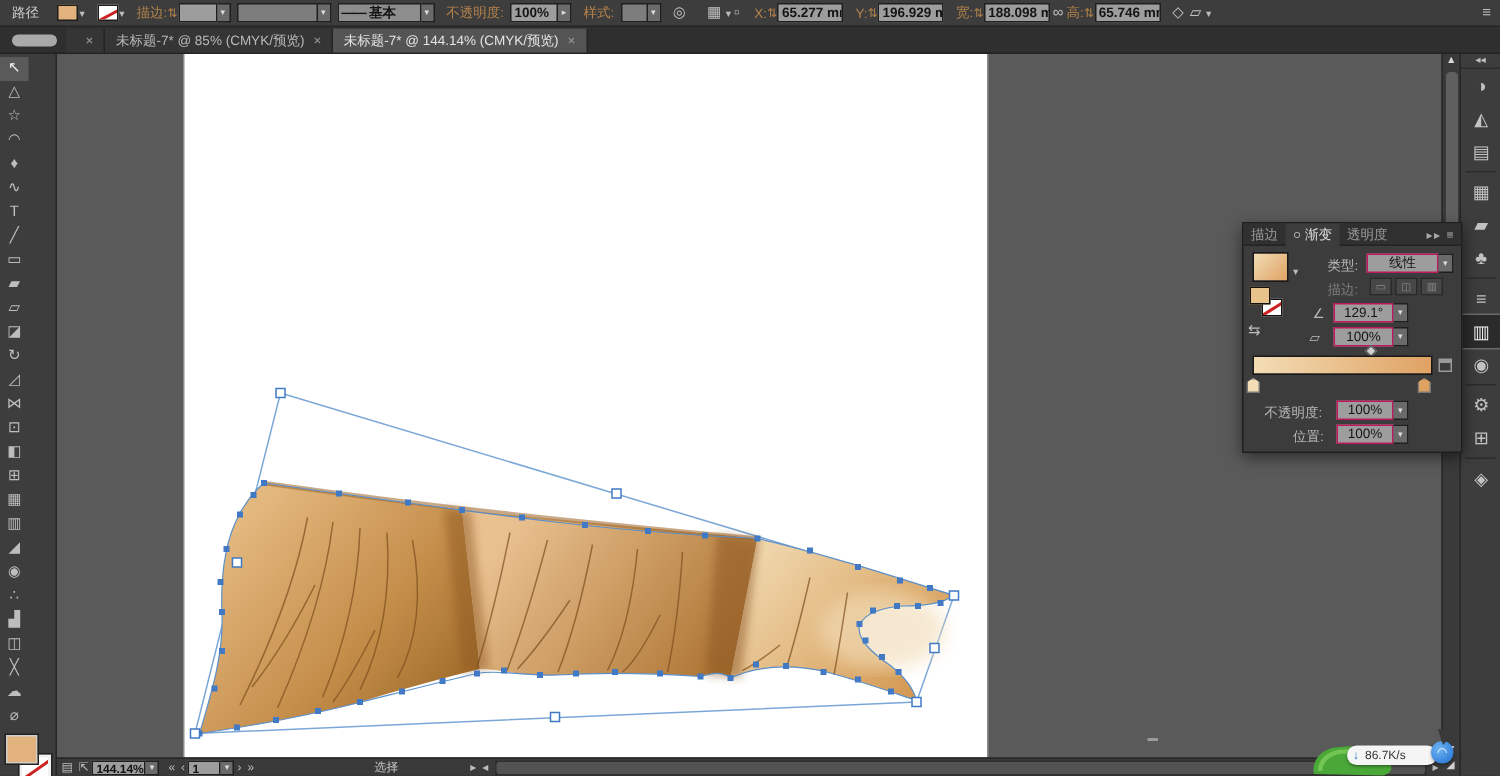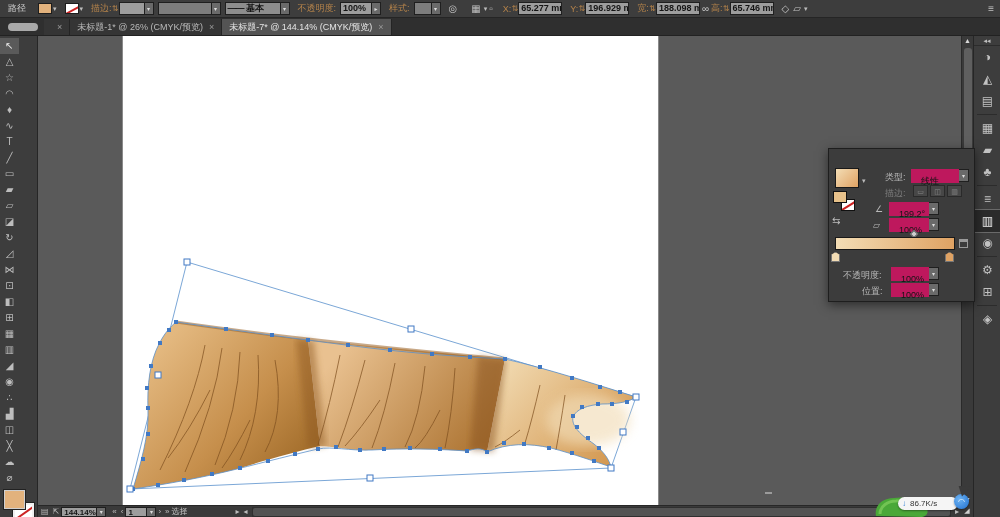--- a/index.html
+++ b/index.html
@@ -69,21 +69,21 @@
   .gp-hicons { margin-left:auto; color:#aaa; font-size:8px; padding-right:4px; letter-spacing:1px; }
   .gp-lab { position:absolute; font-size:9px; color:#b9b9b9; white-space:nowrap; }
   .gp-lab.dim { color:#7d7d7d; }
   #gp-thumb { position:absolute; left:6px; top:19px; width:24px; height:20px; border:1px solid #191919; background:linear-gradient(135deg,#f3ddb5,#dfa263); }
   #gp-thumb-arrow { position:absolute; left:33px; top:28px; color:#bbb; font-size:7px; }
   #gp-pair { position:absolute; left:4px; top:42px; width:26px; height:22px; }
   #gp-pair .f { position:absolute; left:0; top:0; width:14px; height:12px; background:#e8c28b; border:1px solid #111; }
   #gp-pair .s { position:absolute; left:8px; top:8px; width:14px; height:12px; background:#fff; border:1px solid #111; overflow:hidden; }
   #gp-pair .s:before { content:""; position:absolute; left:-3px; top:4px; width:22px; height:2px; background:#c22; transform:rotate(-32deg); }
   #gp-reverse { position:absolute; left:3px; top:66px; color:#bdbdbd; font-size:10px; }
-  .gp-field { position:absolute; background:#9d9d9d; border:7px solid #be185d; color:#141414; font-size:9px; height:13px; line-height:11px; padding:0 3px; }
+  .gp-field { position:absolute; background:#9d9d9d; border:1px solid #be185d; color:#141414; font-size:9px; height:13px; line-height:11px; padding:0 3px;text-align:center; }
   .gp-dd { position:absolute; width:10px; height:13px; background:#6a6a6a; border:1px solid #1f1f1f; border-left:none; color:#ddd; font-size:6px; text-align:center; line-height:12px; }
   .gp-minibtn { position:absolute; width:15px; height:12px; background:#474747; border:1px solid #2a2a2a; color:#8a8a8a; font-size:7px; text-align:center; line-height:11px; }
   #gp-slider { position:absolute; left:6px; top:88px; width:120px; height:13px; border:1px solid #191919; background:linear-gradient(90deg,#f3ddb5,#dfa263); }
   #gp-mid { position:absolute; left:82px; top:82px; width:6px; height:6px; background:#cfcfcf; border:1px solid #555; transform:rotate(45deg); }
   .gp-stop { position:absolute; top:103px; width:9px; height:10px; border:1px solid #777; clip-path:polygon(50% 0,100% 30%,100% 100%,0 100%,0 30%); }
   #gp-trash { position:absolute; left:130px; top:90px; width:9px; height:9px; border:1px solid #9a9a9a; border-top:3px solid #9a9a9a; }
 
   
   #speed-widget { position:absolute; left:872px; top:488px; width:120px; height:29px; z-index:50; }
   #sw-pill { position:absolute; left:26px; top:9px; width:60px; height:13px; background:#f5f5f5; border-radius:7px; box-shadow:0 1px 2px rgba(0,0,0,.4); font-size:8px; color:#333; line-height:13px; padding-left:12px; }
@@ -136,21 +136,21 @@
     <span class="dd-arrow">▾</span>
   <span class="cb-icon" style="margin-left:auto;margin-right:6px">≡</span>
 </div>
 
 <div id="tab-bar">
   <div id="tools-grip"></div>
   <div class="doc-tab">
       <span class="tab-close">×</span>
   </div>
   <div class="doc-tab">
-    <span>未标题-1* @ 26% (CMYK/预览)</span>
+    <span>未标题-7* @ 85% (CMYK/预览)</span>
       <span class="tab-close">×</span>
   </div>
   <div class="doc-tab active">
     <span>未标题-7* @ 144.14% (CMYK/预览)</span>
       <span class="tab-close">×</span>
   </div>
 </div>
 
 <div id="toolbar">
   <div id="tools-grid">
@@ -326,21 +326,21 @@
   <span class="nav-btn" style="margin-left:3px">▤</span>
   <span class="nav-btn">⇱</span>
   <span class="field" style="width:36px">144.14%</span>
     <span class="fldbtn" style="height:10px;line-height:9px">▾</span>
   <span class="nav-btn" style="margin-left:6px">«</span>
   <span class="nav-btn">‹</span>
   <span class="field" style="width:22px">1</span>
     <span class="fldbtn" style="height:10px;line-height:9px">▾</span>
   <span class="nav-btn">›</span>
   <span class="nav-btn">»</span>
-  <span style="">选择</span>
+  <span style="margin-left:78px">选择</span>
   <span class="nav-btn" style="margin-left:48px">▸</span>
   <span class="nav-btn">◂</span>
   <div id="hscroll">
       <div id="hthumb"></div>
     </div>
   <span class="nav-btn">▸</span>
 </div>
 <div id="corner">◢</div>
 
 <div id="dock">
@@ -359,40 +359,46 @@
       <div class="dock-ic">◉</div>
       <div class="dock-sep"></div>
       <div class="dock-ic">⚙</div>
       <div class="dock-ic">⊞</div>
       <div class="dock-sep"></div>
       <div class="dock-ic">◈</div>
     </div>
 </div>
 
 <div id="gradient-panel">
+  <div id="gp-header">
+    <span class="gp-tab">描边</span>
+    <span class="gp-tab active"><span>○ </span><span>渐变</span></span>
+    <span class="gp-tab">透明度</span>
+    <span class="gp-hicons"><span>▸▸</span> <span>≡</span></span>
+  </div>
 
   <div id="gp-thumb"></div>
   <span id="gp-thumb-arrow">▾</span>
   <span class="gp-lab" style="left:56px;top:22px">类型:</span>
   <span class="gp-field" style="left:82px;top:20px;width:48px">线性</span>
     <span class="gp-dd" style="left:130px;top:20px">▾</span>
 
   <span class="gp-lab dim" style="left:56px;top:38px">描边:</span>
   <span class="gp-minibtn" style="left:84px;top:36px">▭</span>
   <span class="gp-minibtn" style="left:101px;top:36px">◫</span>
   <span class="gp-minibtn" style="left:118px;top:36px">▥</span>
 
   <div id="gp-pair">
       <div class="s"></div>
       <div class="f"></div>
     </div>
   <span id="gp-reverse">⇆</span>
 
   <span class="gp-lab" style="left:46px;top:55px">∠</span>
-  <span class="gp-field" style="left:60px;top:53px;width:40px">199.2°</span>
+  <span class="gp-field" style="left:60px;top:53px;width:40px">129.1°</span>
     <span class="gp-dd" style="left:100px;top:53px">▾</span>
   <span class="gp-lab" style="left:44px;top:71px">▱</span>
   <span class="gp-field" style="left:60px;top:69px;width:40px">100%</span>
     <span class="gp-dd" style="left:100px;top:69px">▾</span>
 
   <div id="gp-mid"></div>
   <div id="gp-slider"></div>
   <div class="gp-stop" style="left:2px;background:#f3ddb5"></div>
   <div class="gp-stop" style="left:116px;background:#dfa263"></div>
   <div id="gp-trash"></div>

